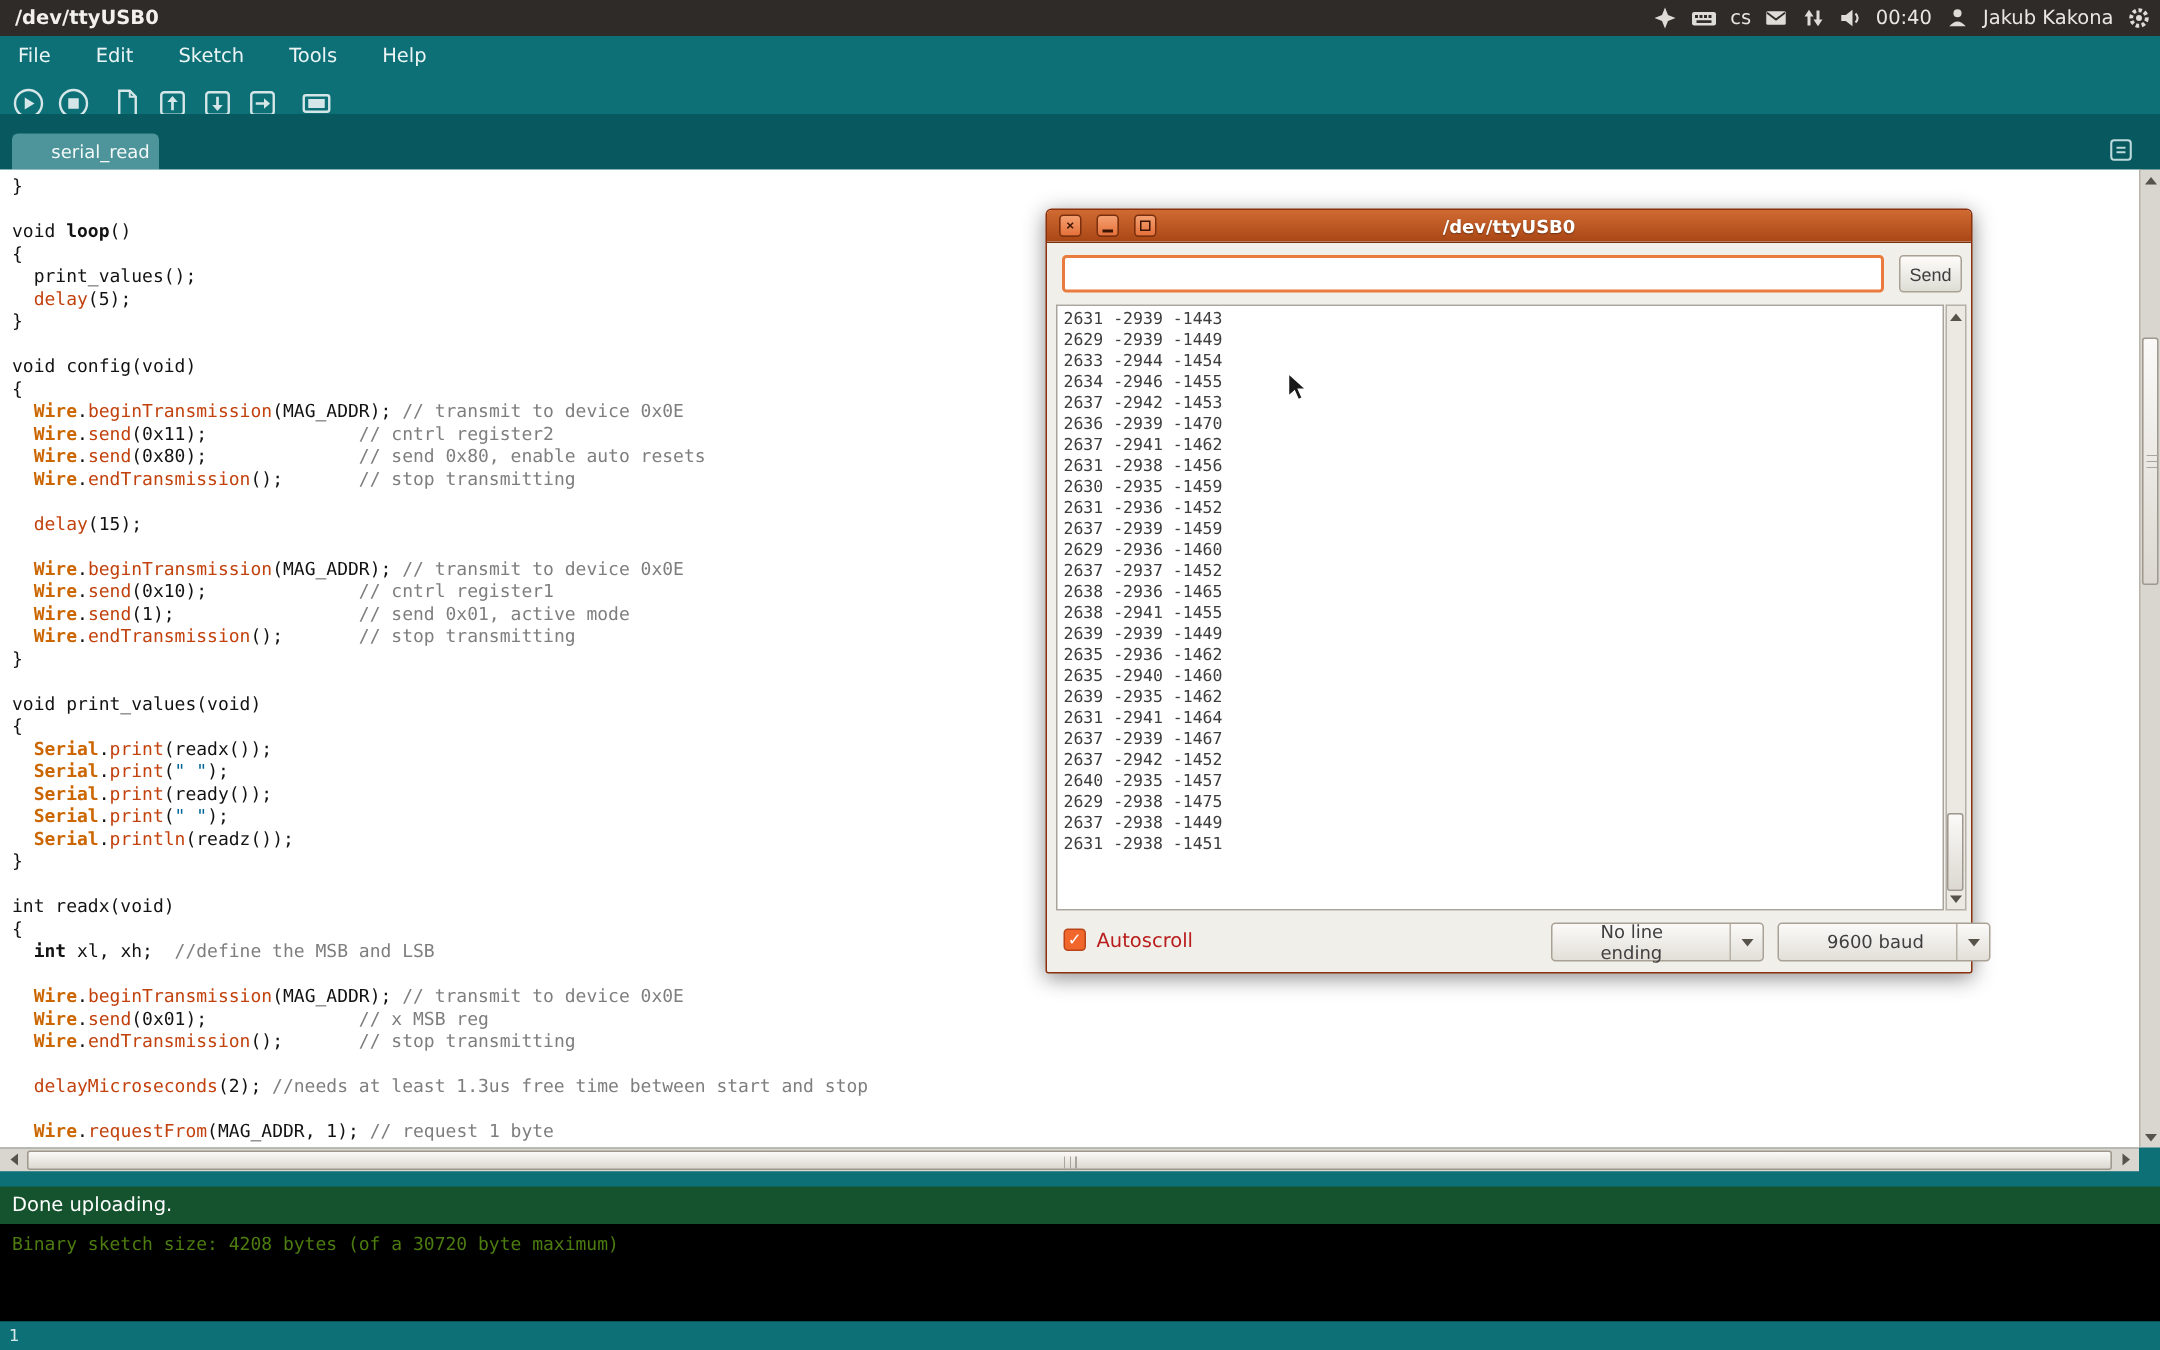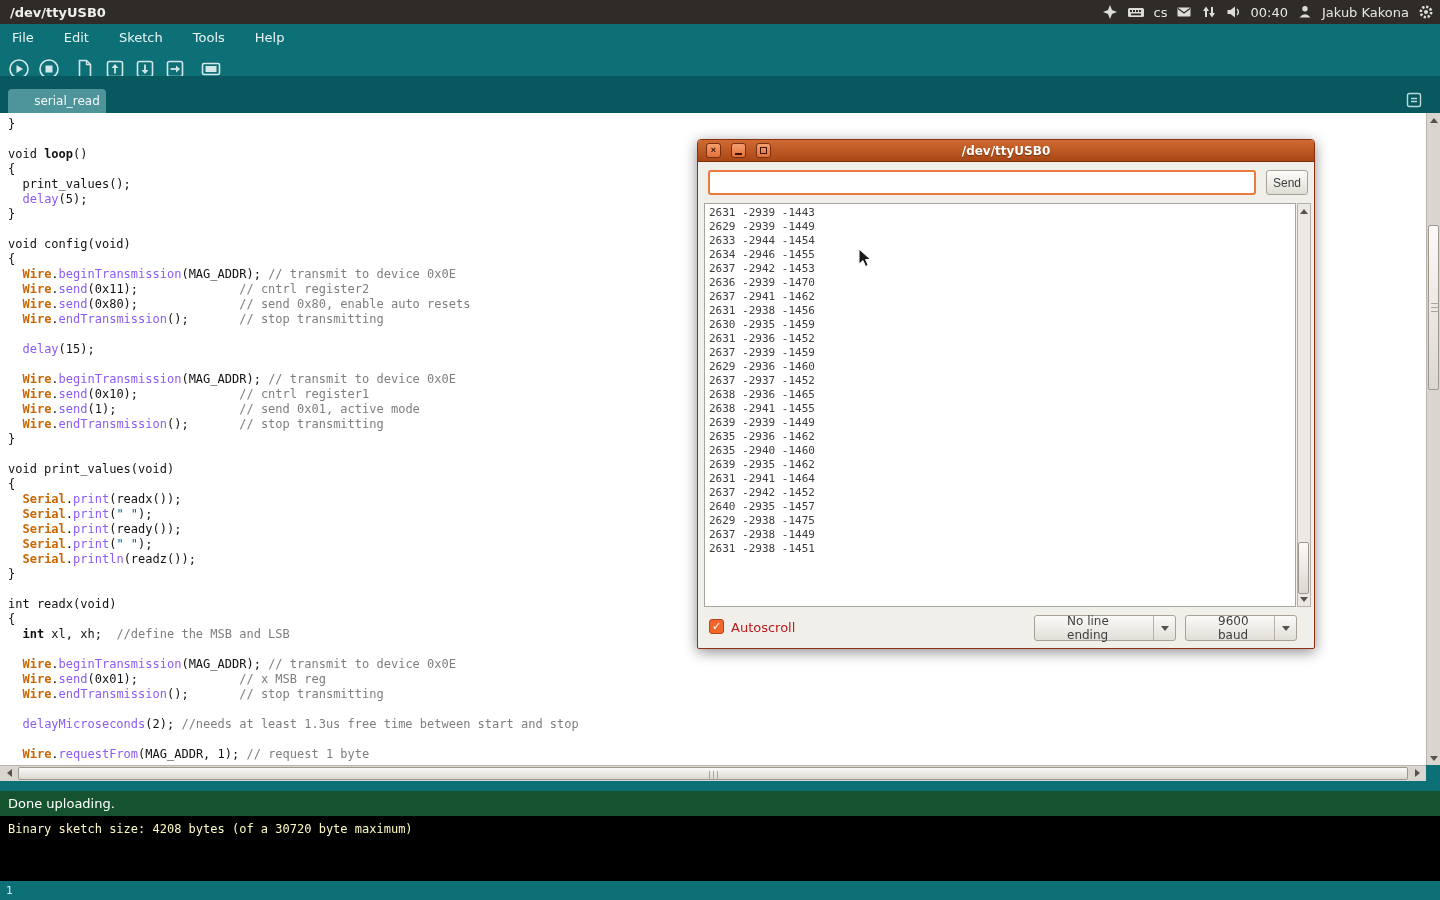--- a/index.html
+++ b/index.html
@@ -35,21 +35,21 @@
   .tab-menu-btn { position:absolute; right:16px; bottom:4px; width:20px; height:19px;
     background:transparent; border:none; display:flex; align-items:center; justify-content:center; padding:0; }
 
   
   .editor { position:absolute; left:0; top:113px; width:1426px; height:652px; background:#ffffff; overflow:hidden; }
   .code { padding:4px 0 0 8px; font-family:"DejaVu Sans Mono", monospace; font-size:12px; line-height:15px; }
   .code-line { white-space:pre; height:15px; }
   .tok-p { color:#121212; }
   .tok-b { color:#121212; font-weight:bold; }
   .tok-k { color:#cc6600; font-weight:bold; }
-  .tok-f { color:#8b5cf6;text-align:right; }
+  .tok-f { color:#c2410c;text-align:right; }
   .tok-c { color:#7e7e7e; }
   .tok-s { color:#006699; }
 
   
   .v-scroll-main { position:absolute; left:1426px; top:113px; width:14px; height:652px;
     background:#d9d5cf; border-left:1px solid #b9b4ac; }
   .h-scroll-main { position:absolute; left:0; top:765px; width:1426px; height:16px;
     background:#d9d5cf; border-top:1px solid #b9b4ac; }
   .sb-handle { position:absolute; background:linear-gradient(180deg,#fbfaf8,#dcd8d1);
     border:1px solid #9e988e; border-radius:2px; }
@@ -62,21 +62,21 @@
   .tri-up { width:0;height:0;border-left:4px solid transparent;border-right:4px solid transparent;border-bottom:5px solid #57534b; }
   .tri-down { width:0;height:0;border-left:4px solid transparent;border-right:4px solid transparent;border-top:5px solid #57534b; }
   .tri-left { width:0;height:0;border-top:4px solid transparent;border-bottom:4px solid transparent;border-right:5px solid #57534b; }
   .tri-right { width:0;height:0;border-top:4px solid transparent;border-bottom:4px solid transparent;border-left:5px solid #57534b; }
 
   
   .teal-strip { position:absolute; left:0; top:781px; width:1440px; height:10px; background:#0d7077; }
   .status-bar { position:absolute; left:0; top:791px; width:1440px; height:25px; background:#14532d;
     color:#ffffff; font-size:13px; display:flex; align-items:center; padding-left:8px; }
   .console { position:absolute; left:0; top:816px; width:1440px; height:65px; background:#000000;
-    color:#fef9c3; font-family:"DejaVu Sans Mono", monospace; font-size:12px; padding:6px 8px; }
+    color:#4d7c0f; font-family:"DejaVu Sans Mono", monospace; font-size:12px; padding:6px 8px; }
   .bottom-strip { position:absolute; left:0; top:881px; width:1440px; height:19px; background:#0d7077;
     color:#d5e8ea; font-size:11px; display:flex; align-items:center; padding-left:6px; }
 
   
   .serial-window { position:absolute; left:697px; top:139px; width:618px; height:510px;
     background:#f1efe9; border:1px solid #8a3110; border-radius:4px 4px 2px 2px;
     box-shadow:0 3px 14px rgba(0,0,0,0.45); z-index:10; }
   .sw-titlebar { position:relative; height:22px; background:linear-gradient(180deg,#d06a32,#a94715);
     border-radius:3px 3px 0 0; border-bottom:1px solid #7c2d0c; display:flex; align-items:center; }
   .sw-title { position:absolute; left:0; right:0; text-align:center; color:#ffffff; font-weight:bold;
@@ -104,21 +104,21 @@
   .checkbox { position:absolute; left:11px; top:7px; width:15px; height:15px; background:#f1662a;
     border:1px solid #b9441a; border-radius:3px; color:#ffffff; font-size:11px; line-height:13px;
     text-align:center; font-weight:bold; }
   .autoscroll-label { position:absolute; left:33px; top:8px; font-size:13px; color:#b91c1c; }
   .dropdown { position:absolute; top:3px; height:26px; border:1px solid #a9a195; border-radius:3px;
     background:linear-gradient(180deg,#fbfaf8,#e2dfd8); display:flex; align-items:center;padding-left:24px; }
   .dd-value { flex:1; font-size:12px; color:#3f3f3f; padding-left:8px; }
   .dd-arrow { width:22px; height:100%; border-left:1px solid #b8b1a6; display:flex; align-items:center;
     justify-content:center; }
   .dd-lineending { left:336px; width:142px; }
-  .dd-baud { left:487px; width:112px; }
+  .dd-baud { left:487px; width:142px; }
 
   
   .mouse-cursor { position:absolute; left:858px; top:248px; z-index:50; }
 </style>
 </head>
 <body>
 
 <div class="screen">
 
   <div class="top-panel">
@@ -359,20 +359,21 @@
         <div class="serial-line">2637 -2939 -1459</div>
         <div class="serial-line">2629 -2936 -1460</div>
         <div class="serial-line">2637 -2937 -1452</div>
         <div class="serial-line">2638 -2936 -1465</div>
         <div class="serial-line">2638 -2941 -1455</div>
         <div class="serial-line">2639 -2939 -1449</div>
         <div class="serial-line">2635 -2936 -1462</div>
         <div class="serial-line">2635 -2940 -1460</div>
         <div class="serial-line">2639 -2935 -1462</div>
         <div class="serial-line">2631 -2941 -1464</div>
+        <div class="serial-line">2637 -2939 -1467</div>
         <div class="serial-line">2637 -2942 -1452</div>
         <div class="serial-line">2640 -2935 -1457</div>
         <div class="serial-line">2629 -2938 -1475</div>
         <div class="serial-line">2637 -2938 -1449</div>
         <div class="serial-line">2631 -2938 -1451</div>
       </div>
     <div class="sw-vscroll">
       <div class="sb-arrow" style="top:0;left:-1px;">
           <div class="tri-up"></div>
         </div>

